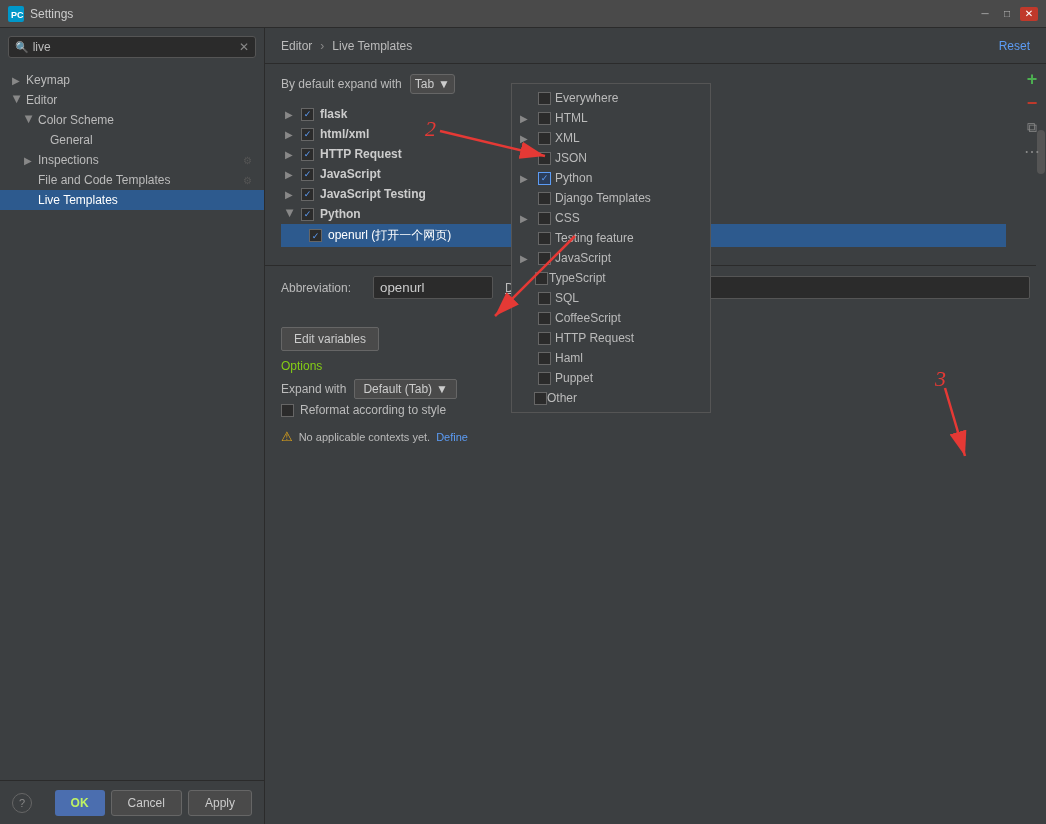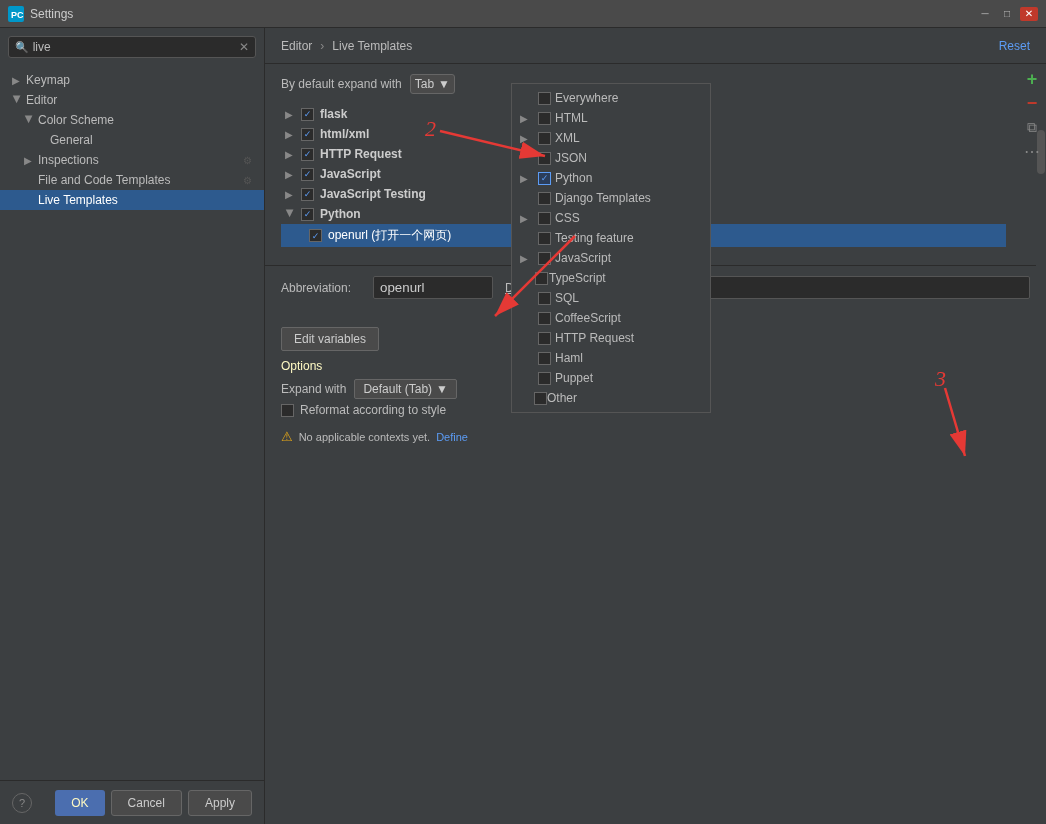--- a/index.html
+++ b/index.html
@@ -41,21 +41,21 @@
     .arrow.expanded { transform: rotate(90deg); display: inline-block; }
 
     
     .bottom-buttons {
       height: 44px; background: #3c3f41; border-top: 1px solid #2b2b2b;
       display: flex; align-items: center; justify-content: space-between; padding: 0 12px;
     }
     .help-btn { width: 20px; height: 20px; border-radius: 50%; border: 1px solid #666; display: flex; align-items: center; justify-content: center; color: #888; cursor: pointer; font-size: 11px; }
     .action-buttons { display: flex; gap: 6px; }
     .btn { padding: 5px 16px; border: none; border-radius: 3px; cursor: pointer; font-size: 12px; }
-    .btn-default { background: #4b6eaf; color: #fef9c3; }
+    .btn-default { background: #4b6eaf; color: #bef264; font-weight: bold; }
     .btn-cancel { background: #4a4a4a; color: #cccccc; border: 1px solid #666; }
     .btn-apply { background: #4a4a4a; color: #cccccc; border: 1px solid #666; }
 
     
     .right-panel { flex: 1; display: flex; flex-direction: column; background: #3c3f41; }
 
     
     .panel-header {
       height: 36px; background: #3c3f41; border-bottom: 1px solid #2b2b2b;
       display: flex; align-items: center; padding: 0 16px; gap: 8px;
@@ -97,21 +97,21 @@
     }
 
     
     .edit-vars-btn {
       background: #4a4a4a; border: 1px solid #666; color: #cccccc;
       padding: 4px 12px; cursor: pointer; border-radius: 2px; font-size: 12px;
     }
 
     
     .options-section { margin-top: 8px; }
-    .options-title { color: #fef9c3; margin-bottom: 6px; }
+    .options-title { color: #84cc16; margin-bottom: 6px; }
     .options-row { display: flex; align-items: center; gap: 8px; margin-bottom: 4px; }
     .expand-with-label { color: #bbbbbb; }
     .expand-with-select {
       background: #4a4a4a; border: 1px solid #666; color: #cccccc;
       padding: 2px 8px; border-radius: 2px; cursor: pointer; display: flex; align-items: center; gap: 4px;
     }
     .reformat-check { display: flex; align-items: center; gap: 6px; }
     .reformat-checkbox { width: 13px; height: 13px; border: 1px solid #666; background: #2b2b2b; }
 
     

